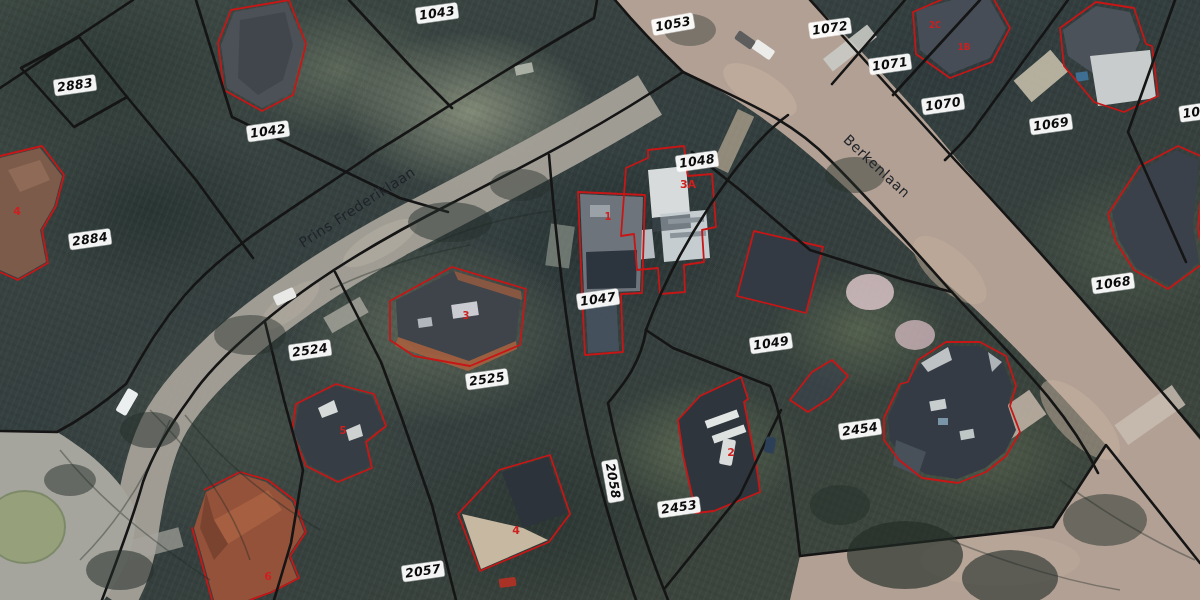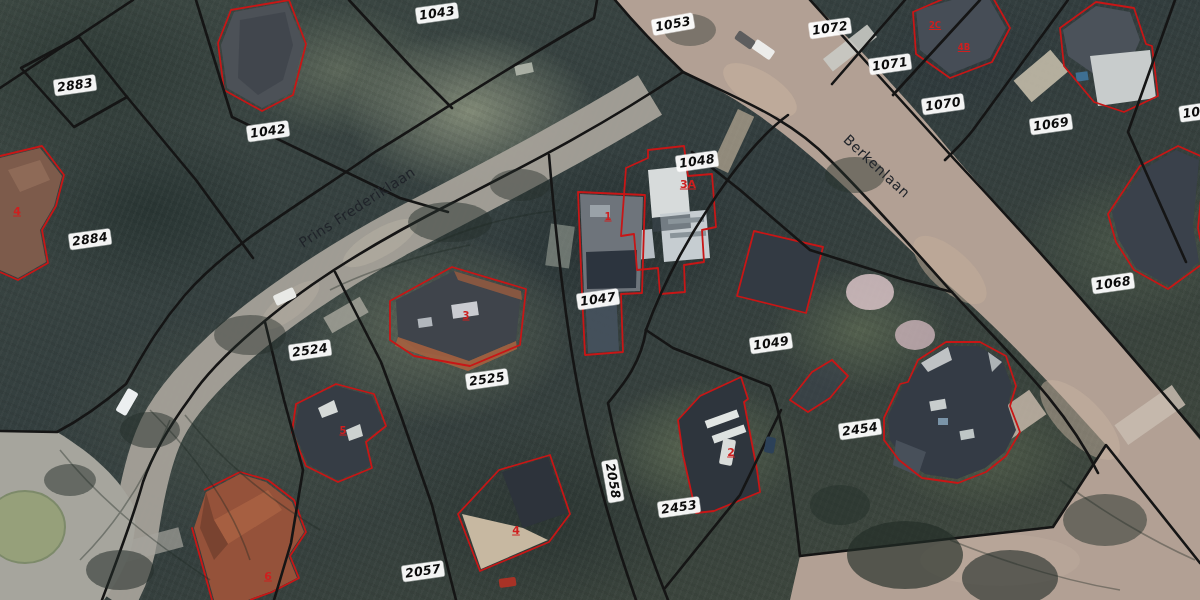--- a/index.html
+++ b/index.html
@@ -25,21 +25,21 @@
     background:
       repeating-linear-gradient(112deg, rgba(255,255,255,.025) 0 2px, transparent 2px 6px),
       repeating-linear-gradient(22deg,  rgba(0,0,0,.045) 0 3px, transparent 3px 8px);}
   svg.scene{position:absolute;inset:0;}
   .lbl{position:absolute;transform:translate(-50%,-50%) rotate(var(--r,-8deg));
        background:rgba(255,255,255,.94);color:#0b0b0b;
        font-style:italic;font-weight:700;font-size:12.5px;line-height:1.25;
        padding:0 3px;border-radius:2.5px;letter-spacing:.3px;white-space:nowrap;
        box-shadow:0 0 0 .5px rgba(255,255,255,.45);}
   .hn{position:absolute;transform:translate(-50%,-50%);color:#cf1f1f;
-      font-weight:700;font-size:10px;white-space:nowrap;text-decoration:underline;}
+      font-weight:700;font-size:10px;white-space:nowrap;}
   .hn.big{font-size:11px;}
   .hn.tiny{font-size:8.5px;}
   .street{position:absolute;transform:translate(-50%,-50%) rotate(var(--r,0deg));
       color:#20242a;font-size:14px;letter-spacing:.6px;white-space:nowrap;}
 </style>
 </head>
 <body>
 
 <div class="stage">
   <div class="bg"></div>
@@ -225,19 +225,19 @@
     <div class="lbl" style="left:860px;top:429px;">2454</div>
     <div class="lbl" style="left:679px;top:507px;">2453</div>
     <div class="lbl" style="left:613px;top:481px;--r:80deg;">2058</div>
     <div class="lbl" style="left:423px;top:571px;">2057</div>
 
     <div class="hn big" style="left:17px;top:211px;">4</div>
     <div class="hn" style="left:466px;top:315px;">3</div>
     <div class="hn" style="left:608px;top:216px;">1</div>
     <div class="hn big" style="left:688px;top:184px;">3A</div>
     <div class="hn tiny" style="left:935px;top:25px;">2C</div>
-    <div class="hn tiny" style="left:964px;top:47px;">4B</div>
+    <div class="hn tiny" style="left:964px;top:47px;">1B</div>
     <div class="hn big" style="left:731px;top:452px;">2</div>
     <div class="hn" style="left:343px;top:430px;">5</div>
     <div class="hn big" style="left:516px;top:530px;">4</div>
     <div class="hn big" style="left:268px;top:576px;">6</div>
   </div>
 </div>
 
 </body></html>

